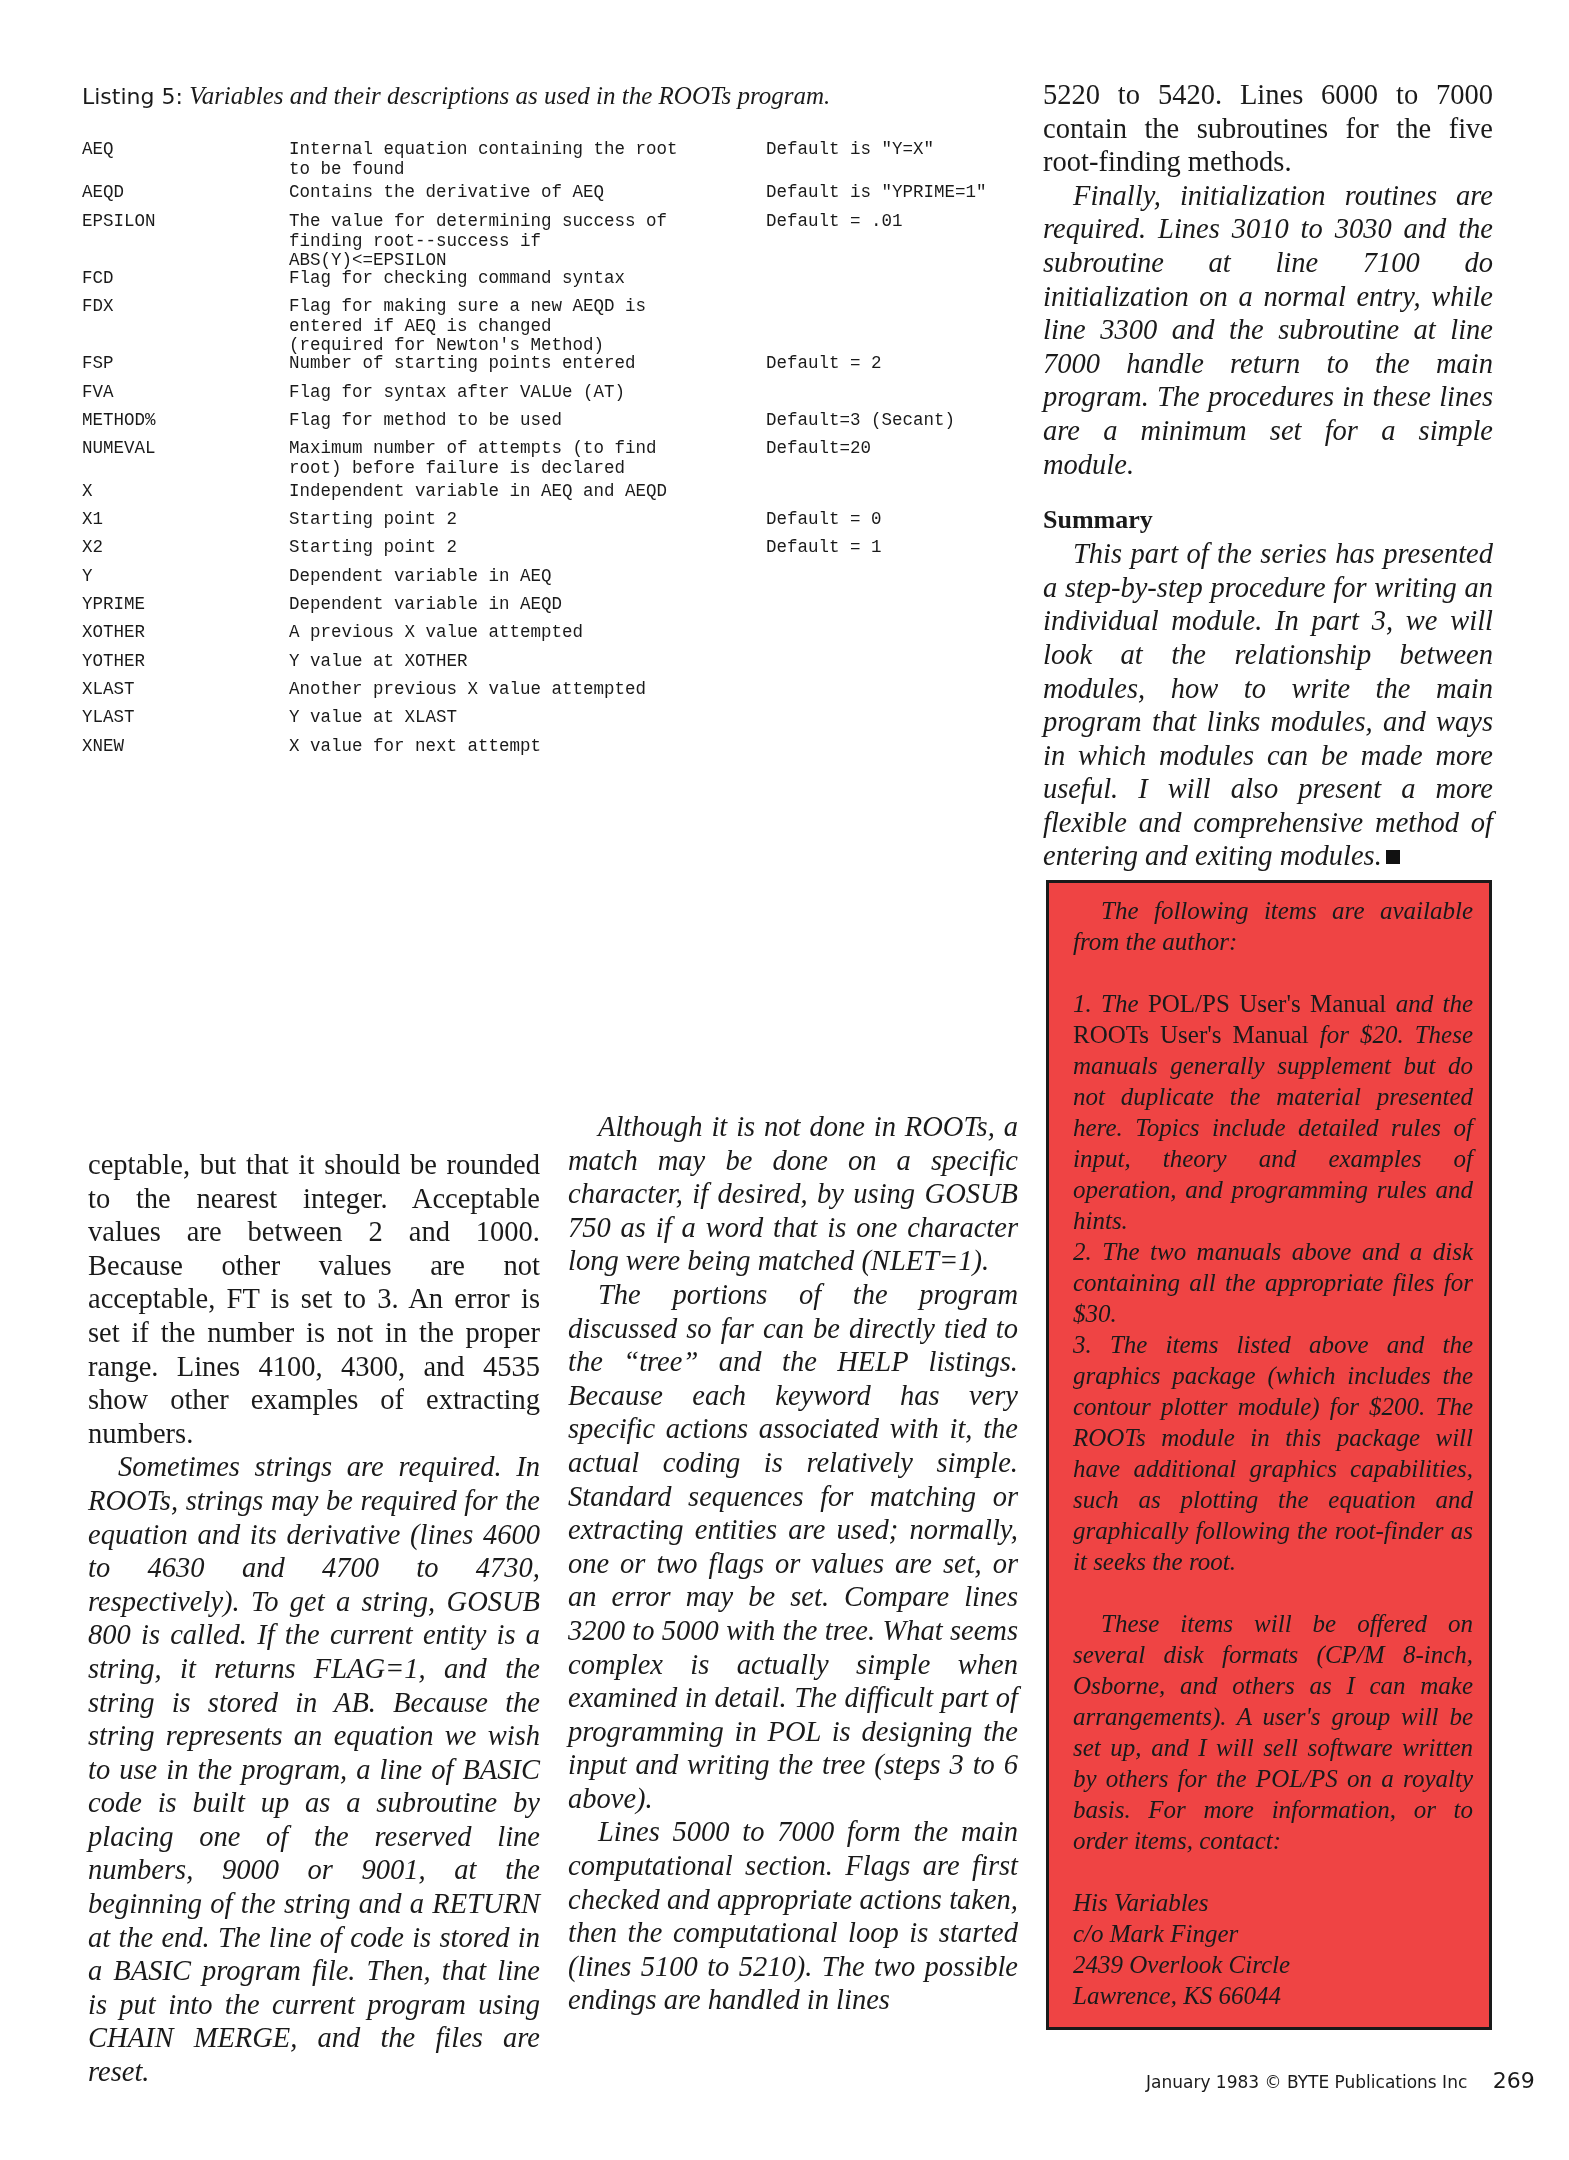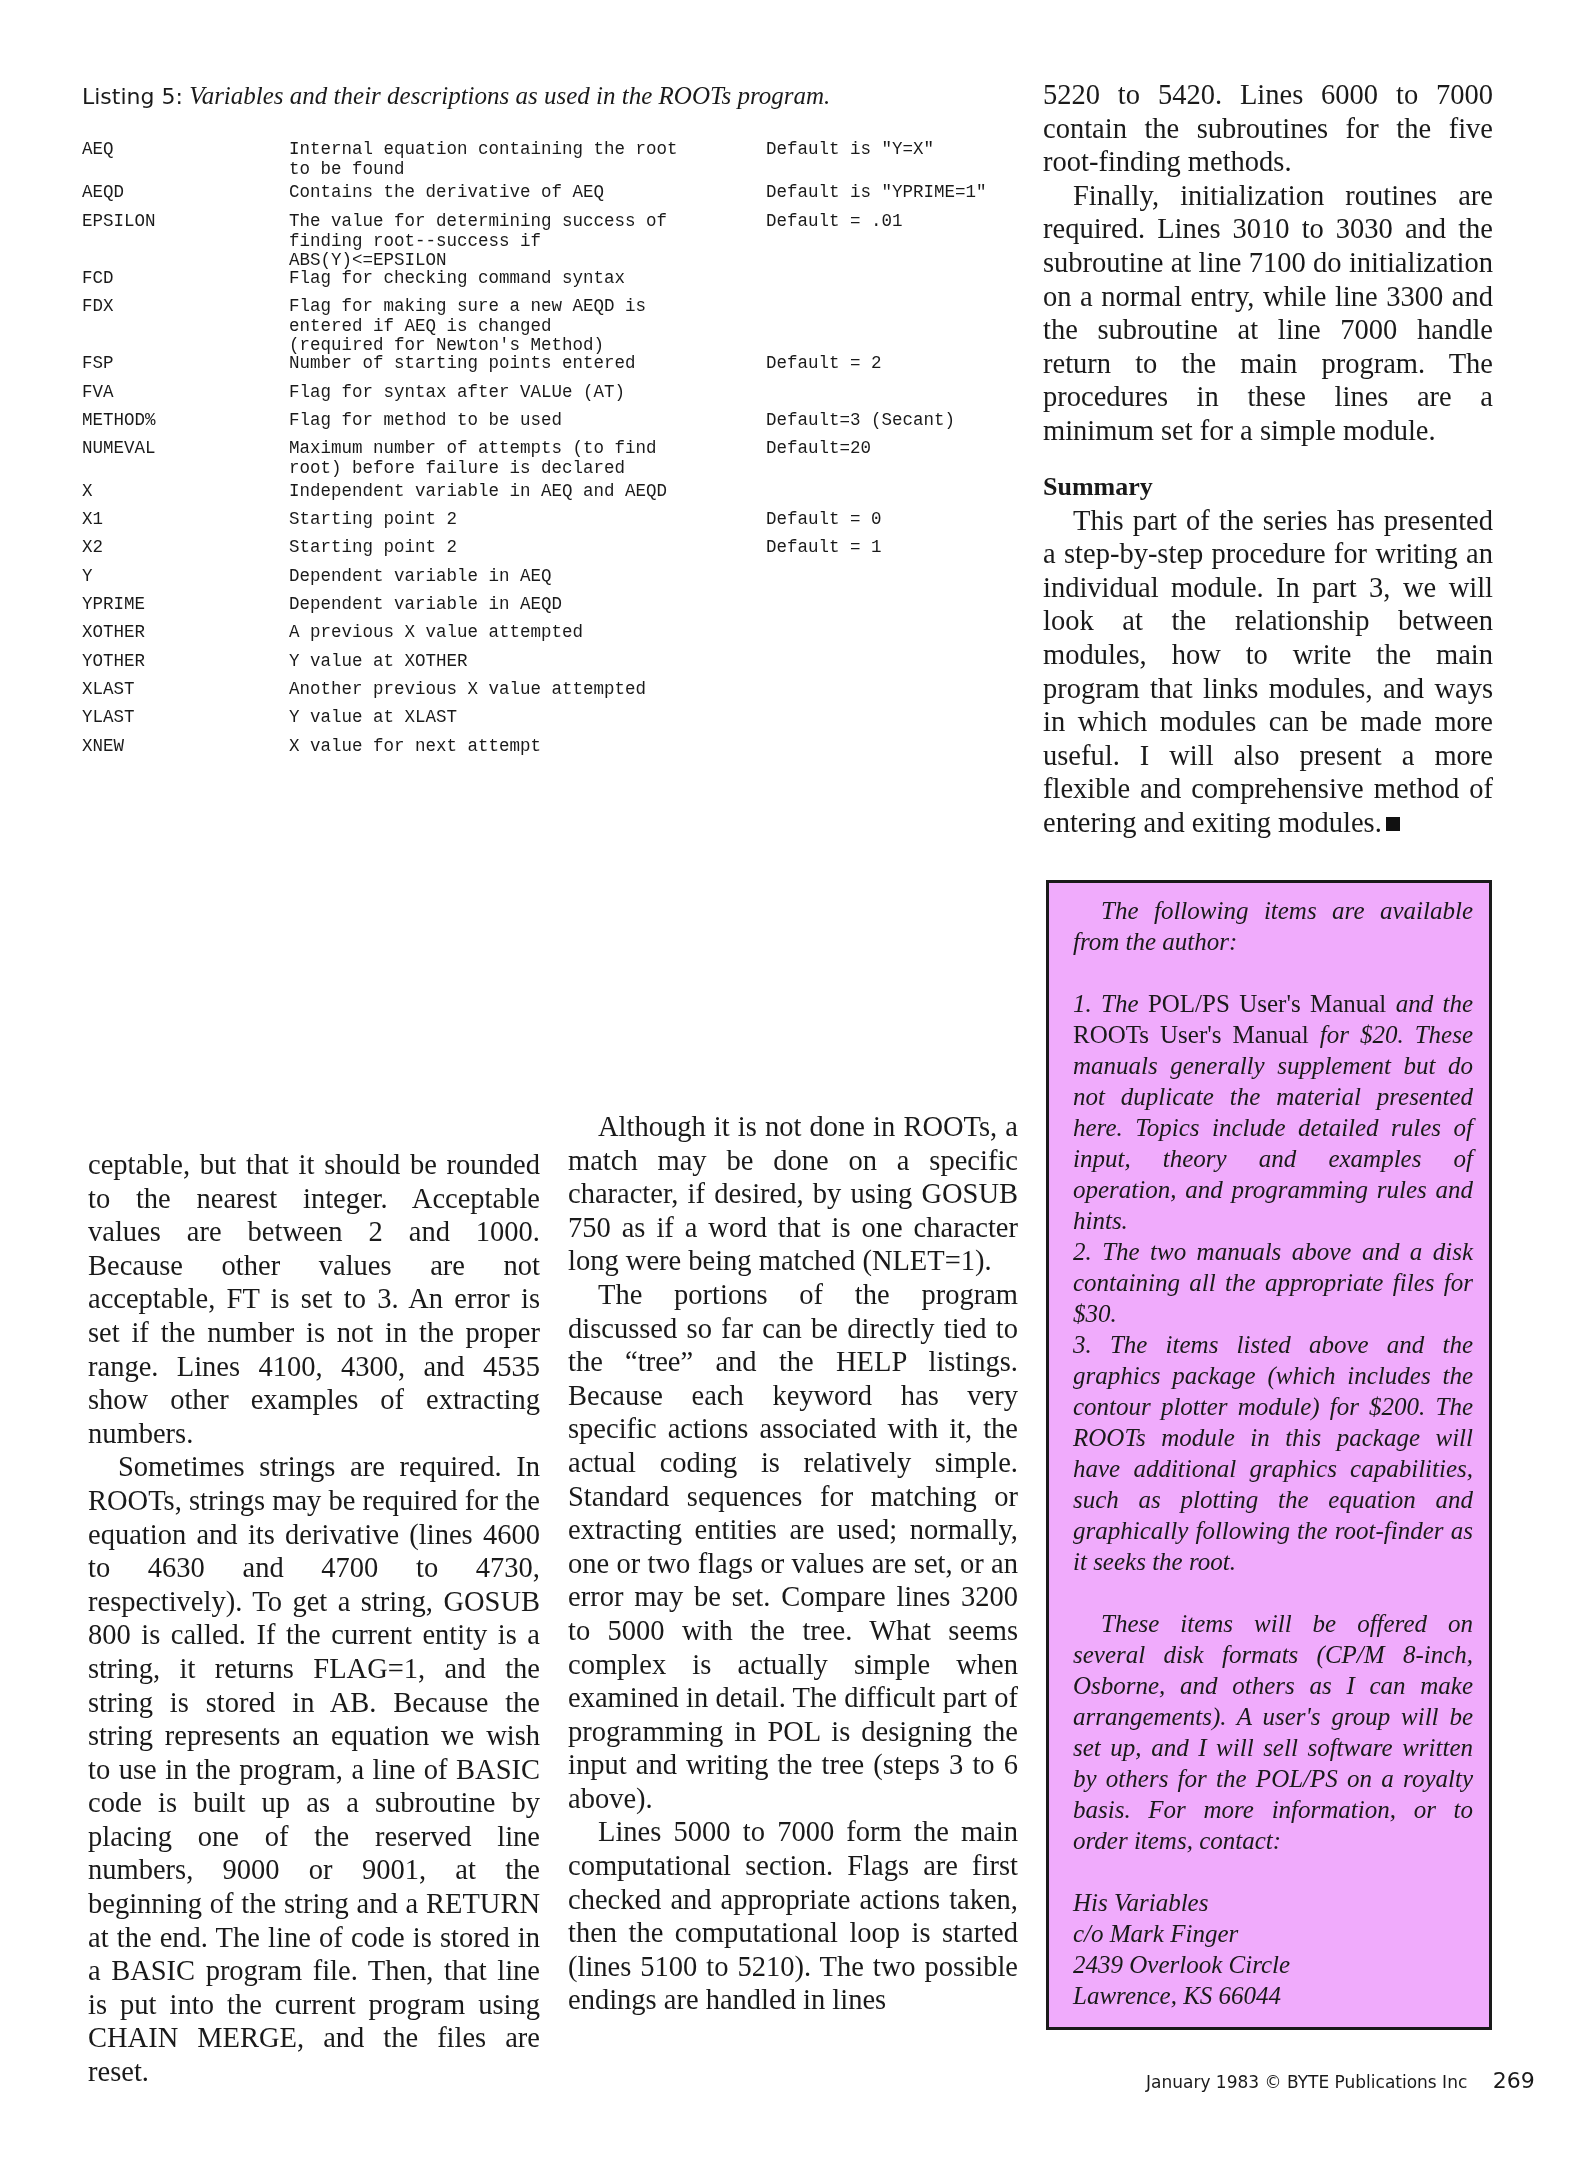--- a/index.html
+++ b/index.html
@@ -10,30 +10,30 @@
   .caption .txt { font-style: italic; }
 
   .listing { position: absolute; left: 82px; top: 140px; width: 960px; font-family: "Liberation Mono", monospace; font-size: 17.5px; line-height: 19.5px; }
   .lrow { position: absolute; left: 0; width: 960px; }
   .lrow .var { position: absolute; left: 0; width: 200px; white-space: pre; }
   .lrow .desc { position: absolute; left: 207px; width: 460px; white-space: pre; }
   .lrow .def { position: absolute; left: 684px; width: 280px; white-space: pre; }
 
   .body-text { font-family: "Liberation Serif", serif; font-size: 28.5px; line-height: 33.6px; text-align: justify; }
   .body-text p { margin: 0; text-indent: 0; }
-  .body-text p.ind { text-indent: 30px; }
+  .body-text p.ind { text-indent: 30px; font-style: italic; }
 
   .col1 { position: absolute; left: 88px; top: 1148px; width: 452px; }
   .col2 { position: absolute; left: 568px; top: 1110px; width: 450px; }
   .col3 { position: absolute; left: 1043px; top: 78px; width: 450px; }
 
   .summary-head { font-family: Liberation Serif, serif; font-weight: bold; font-size: 26px; margin-top: 22px; line-height: 34px; }
   .endmark { display: inline-block; width: 14px; height: 14px; background: #111; margin-left: 4px; vertical-align: 1px; }
 
-  .sidebar { position: absolute; left: 1046px; top: 880px; width: 446px; height: 1150px; border: 3px solid #1a1a1a; background: #f0abfc; box-sizing: border-box; padding: 12px 16px 12px 24px; }
+  .sidebar { position: absolute; left: 1046px; top: 880px; width: 446px; height: 1150px; border: 3px solid #1a1a1a; background: #ef4444; box-sizing: border-box; padding: 12px 16px 12px 24px; }
   .sidebar .stxt { font-family: "Liberation Serif", serif; font-style: italic; font-size: 25px; line-height: 31px; text-align: justify; }
   .sidebar p { margin: 0; }
   .sidebar p.ind { text-indent: 28px; }
   .sidebar .gap { height: 31px; }
   .sidebar .roman { font-style: normal; }
   .sidebar .addr { text-align: left; }
 
   .footer { position: absolute; left: 1146px; top: 2068px; font-family: "DejaVu Sans", sans-serif; font-size: 17px; white-space: nowrap; }
   .footer .pg { font-weight: normal; font-size: 22px; margin-left: 20px; }
 </style>

